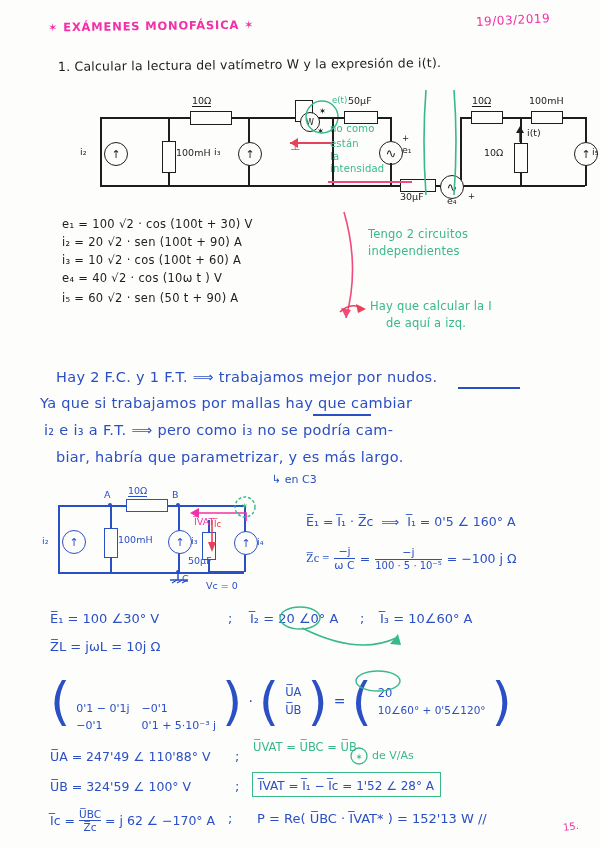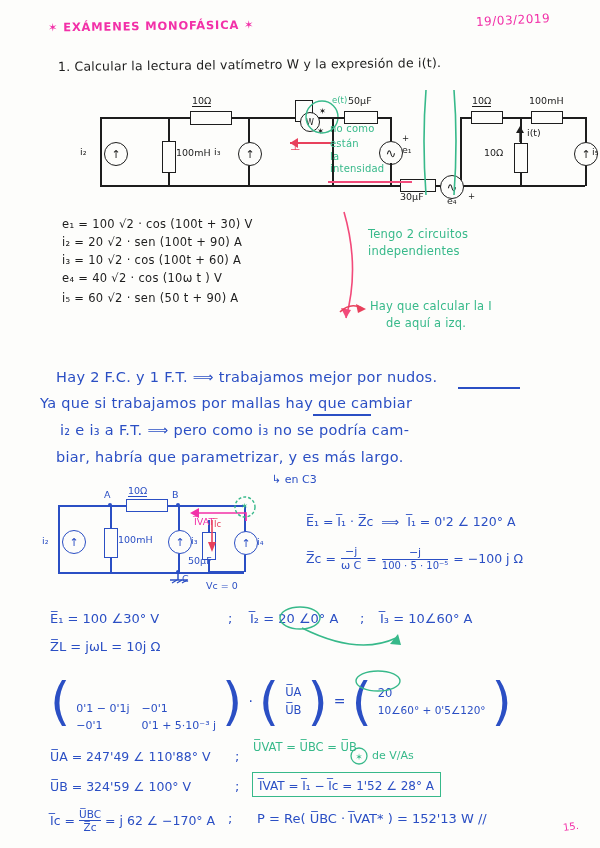--- a/index.html
+++ b/index.html
@@ -174,21 +174,21 @@
   <div class="hw green note" style="left:370px;top:300px;">Hay que calcular la I</div>
   <div class="hw green note" style="left:386px;top:317px;">de aquí a izq.</div>
 
   <div>
     <div class="hw blue bluetxt" style="left:56px;top:370px;">Hay 2 F.C. y 1 F.T. ⟹ trabajamos mejor por nudos.</div>
     <div style="position:absolute;left:458px;top:387px;width:62px;height:1.6px;background:#2b4fc4;"></div>
 
     <div class="hw blue bluetxt" style="left:40px;top:396px;">Ya que si trabajamos por mallas hay que cambiar</div>
     <div style="position:absolute;left:313px;top:414px;width:58px;height:1.6px;background:#2b4fc4;"></div>
 
-    <div class="hw blue bluetxt" style="left:60px;top:423px;">i₂ e i₃ a F.T. ⟹ pero como i₃ no se podría cam-</div>
+    <div class="hw blue bluetxt" style="left:44px;top:423px;">i₂ e i₃ a F.T. ⟹ pero como i₃ no se podría cam-</div>
     <div class="hw blue bluetxt" style="left:56px;top:450px;">biar, habría que parametrizar, y es más largo.</div>
     <div class="hw blue" style="left:272px;top:474px;font-size:11px;">↳ en C3</div>
   </div>
 
   <div>
     <div class="bwire h" style="left:58px;top:505px;width:186px;"></div>
     <div class="bwire h" style="left:58px;top:572px;width:186px;"></div>
     <div class="bwire v" style="left:58px;top:505px;height:68px;"></div>
     <div class="bwire v" style="left:110px;top:505px;height:68px;"></div>
     <div class="bwire v" style="left:178px;top:505px;height:68px;"></div>
@@ -246,24 +246,24 @@
     </svg>
     <div class="hw red tiny" style="left:214px;top:520px;">I̅c</div>
 
     <svg style="left:232px;top:495px;width:28px;height:26px;">
       <circle cx="13" cy="12" r="10" stroke="#37b98a" stroke-width="1.4" fill="none" stroke-dasharray="3 2"></circle>
     </svg>
     <div class="hw green tiny" style="left:241px;top:502px;">✶</div>
   </div>
 
   <div>
-    <div class="hw blue" style="left:306px;top:515px;font-size:12.5px;">E̅₁ = I̅₁ · Z̅c  ⟹  I̅₁ = 0'2 ∠ 120° A</div>
+    <div class="hw blue" style="left:306px;top:515px;font-size:12.5px;">E̅₁ = I̅₁ · Z̅c  ⟹  I̅₁ = 0'5 ∠ 160° A</div>
 
     <div style="position:absolute;left:306px;top:545px;display:flex;align-items:center;gap:5px;">
-      <span class="blue" style="font-size:12.5px;">Z̅c =</span>
+      <span class="blue" style="font-size:12.5px;font-family:Liberation Serif, serif;">Z̅c =</span>
       <span style="display:inline-block;text-align:center;">
         <span class="blue" style="font-size:11px;display:block;">−j</span>
         <span style="display:block;height:1.4px;background:#2b4fc4;"></span>
         <span class="blue" style="font-size:11px;display:block;">ω C</span>
       </span>
       <span class="blue" style="font-size:12.5px;">=</span>
       <span style="display:inline-block;text-align:center;">
         <span class="blue" style="font-size:11px;display:block;">−j</span>
         <span style="display:block;height:1.4px;background:#2b4fc4;"></span>
         <span class="blue" style="font-size:10px;display:block;">100 · 5 · 10⁻⁵</span>

